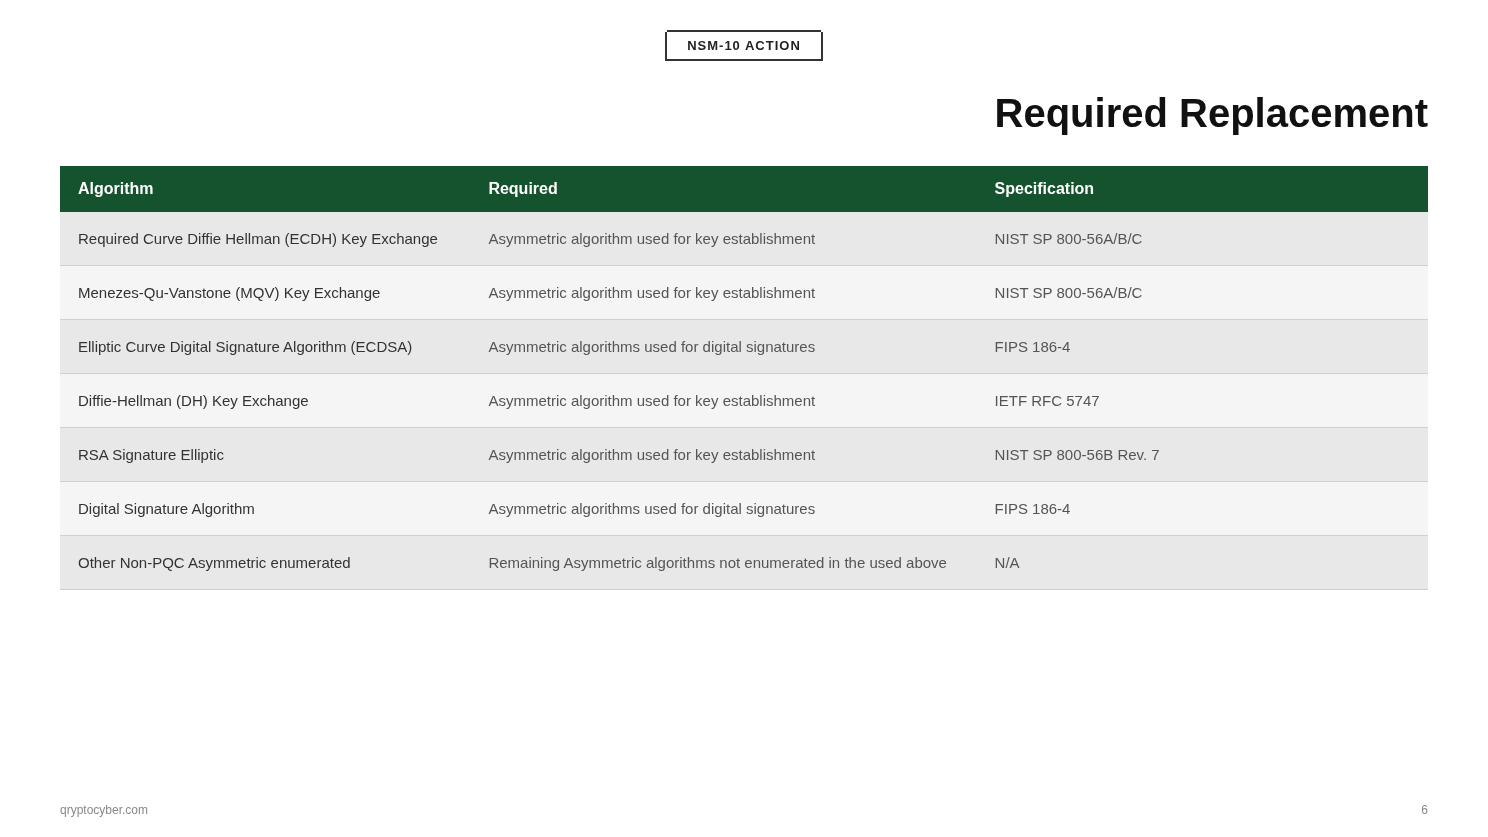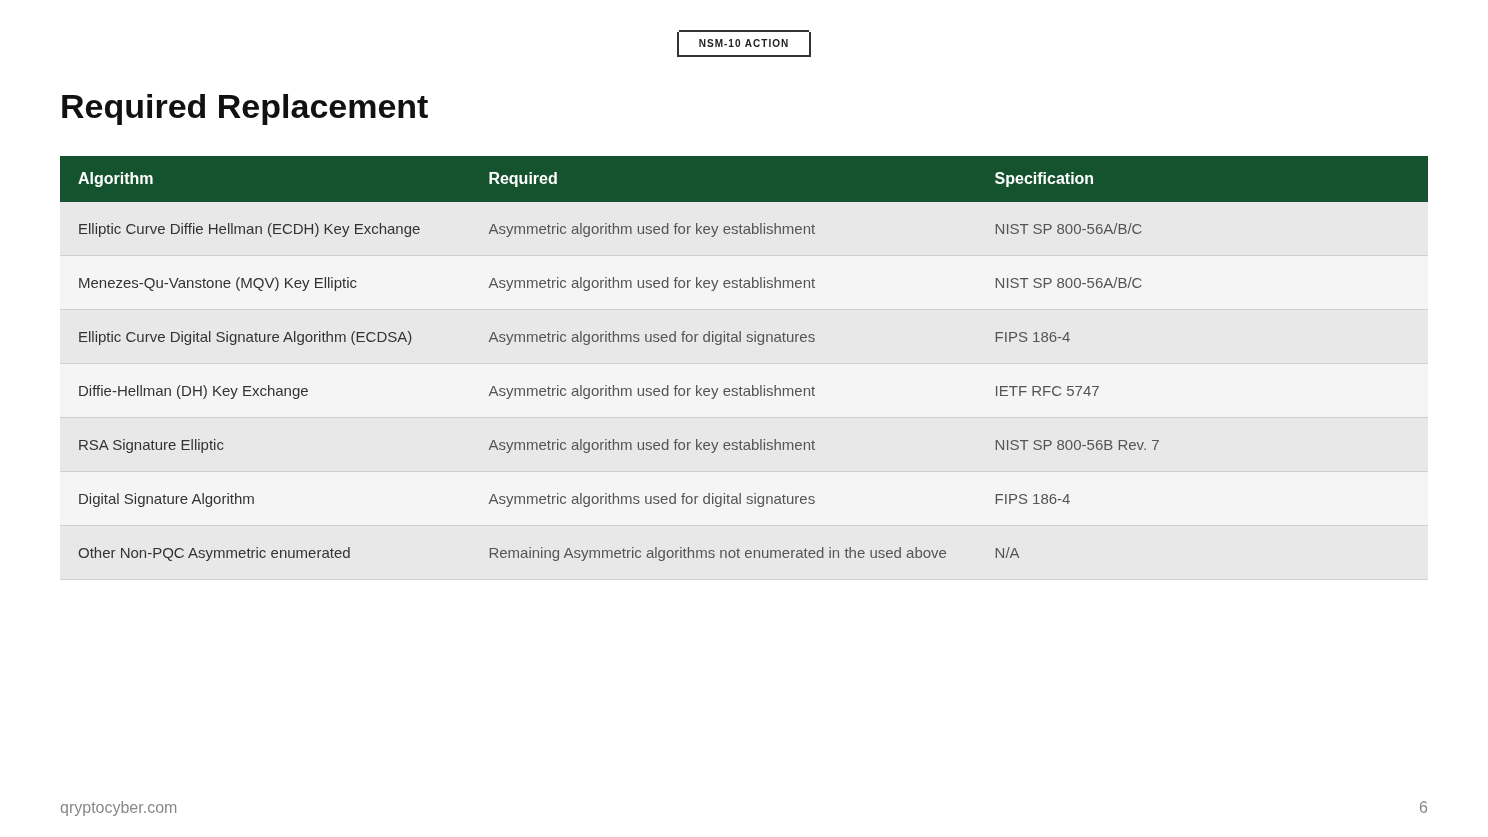--- a/index.html
+++ b/index.html
@@ -28,21 +28,21 @@
     .top-badge {
       display: flex;
       justify-content: center;
       align-items: center;
       margin-bottom: 30px;
     }
 
     .badge-box {
       border: 2px solid #333;
       padding: 6px 20px;
-      font-size: 10px;
+      font-size: 13px;
       font-weight: 700;
       letter-spacing: 1px;
       color: #222;
       position: relative;
     }
 
     .badge-box::before {
       content: '';
       position: absolute;
       top: -2px;
@@ -57,24 +57,25 @@
       position: absolute;
       top: -2px;
       right: -10px;
       width: 10px;
       height: 2px;
       background: #fff;
     }
 
     
     .page-title {
-      font-size: 34px;
+      font-size: 40px;
       font-weight: 800;
       color: #111;
       margin-bottom: 30px;
+      text-align: right;
     }
 
     
     .table-wrapper {
       width: 100%;
     }
 
     table {
       width: 100%;
       border-collapse: collapse;
@@ -122,21 +123,21 @@
 
     
     .footer {
       position: absolute;
       bottom: 20px;
       left: 60px;
       right: 60px;
       display: flex;
       justify-content: space-between;
       align-items: center;
-      font-size: 16px;
+      font-size: 12px;
       color: #888;
     }
   </style>
 </head>
 <body>
 
 <div class="page-container">
 
   <div class="top-badge">
     <div class="badge-box">
@@ -150,26 +151,26 @@
     <table>
       <thead>
         <tr>
           <th>Algorithm</th>
           <th>Required</th>
           <th>Specification</th>
         </tr>
       </thead>
       <tbody id="table-body">
       <tr>
-            <td>Elliptic Curve Diffie Hellman (ECDH) Key Exchange</td>
+            <td>Required Curve Diffie Hellman (ECDH) Key Exchange</td>
             <td>Asymmetric algorithm used for key establishment</td>
             <td>NIST SP 800-56A/B/C</td>
           </tr>
           <tr>
-            <td>Menezes-Qu-Vanstone (MQV) Key Elliptic</td>
+            <td>Menezes-Qu-Vanstone (MQV) Key Exchange</td>
             <td>Asymmetric algorithm used for key establishment</td>
             <td>NIST SP 800-56A/B/C</td>
           </tr>
           <tr>
             <td>Elliptic Curve Digital Signature Algorithm (ECDSA)</td>
             <td>Asymmetric algorithms used for digital signatures</td>
             <td>FIPS 186-4</td>
           </tr>
           <tr>
             <td>Diffie-Hellman (DH) Key Exchange</td>

